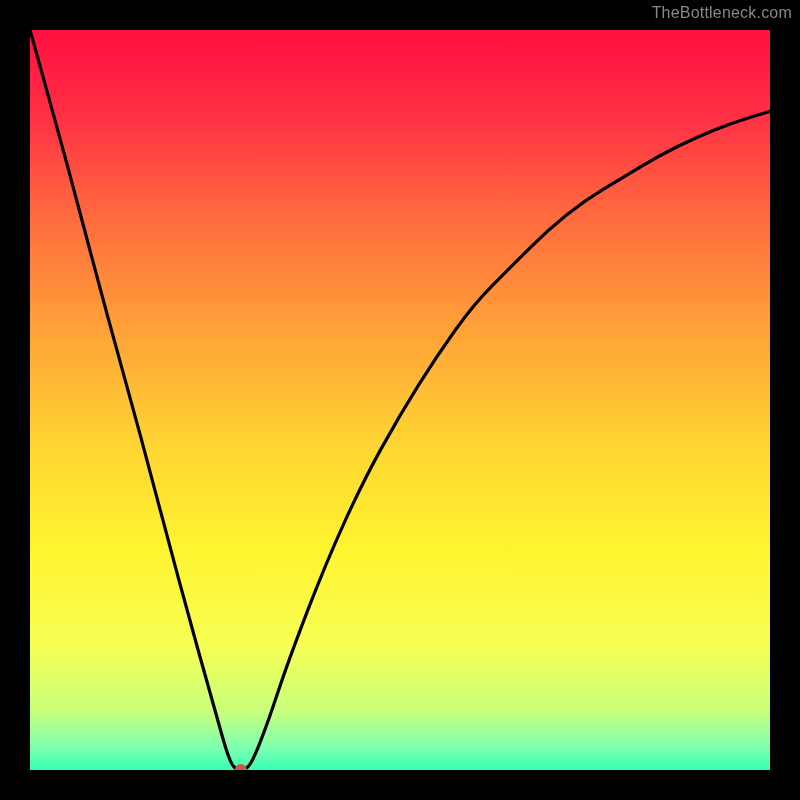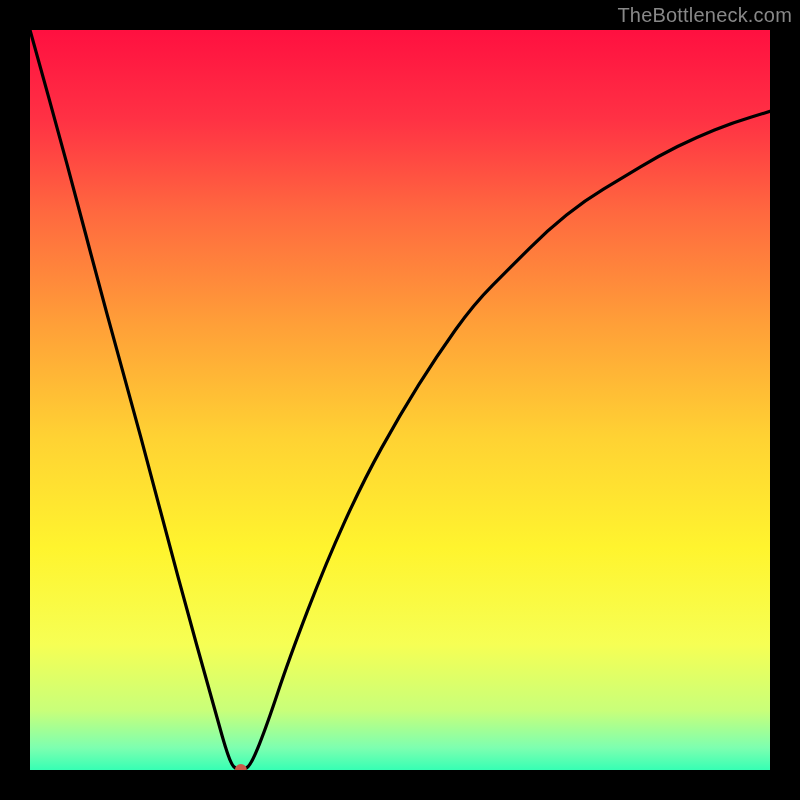--- a/index.html
+++ b/index.html
@@ -38,21 +38,21 @@
     top: 0;
     left: 0;
     width: 100%;
     height: 100%;
   }
   .watermark {
     position: absolute;
     top: 4px;
     right: 8px;
     color: #888;
-    font-size: 20px;
+    font-size: 16px;
     font-weight: 400;
     letter-spacing: 0.2px;
   }
 </style>
 </head>
 <body>
 
 <div class="frame">
   <div class="watermark">TheBottleneck.com</div>
 

